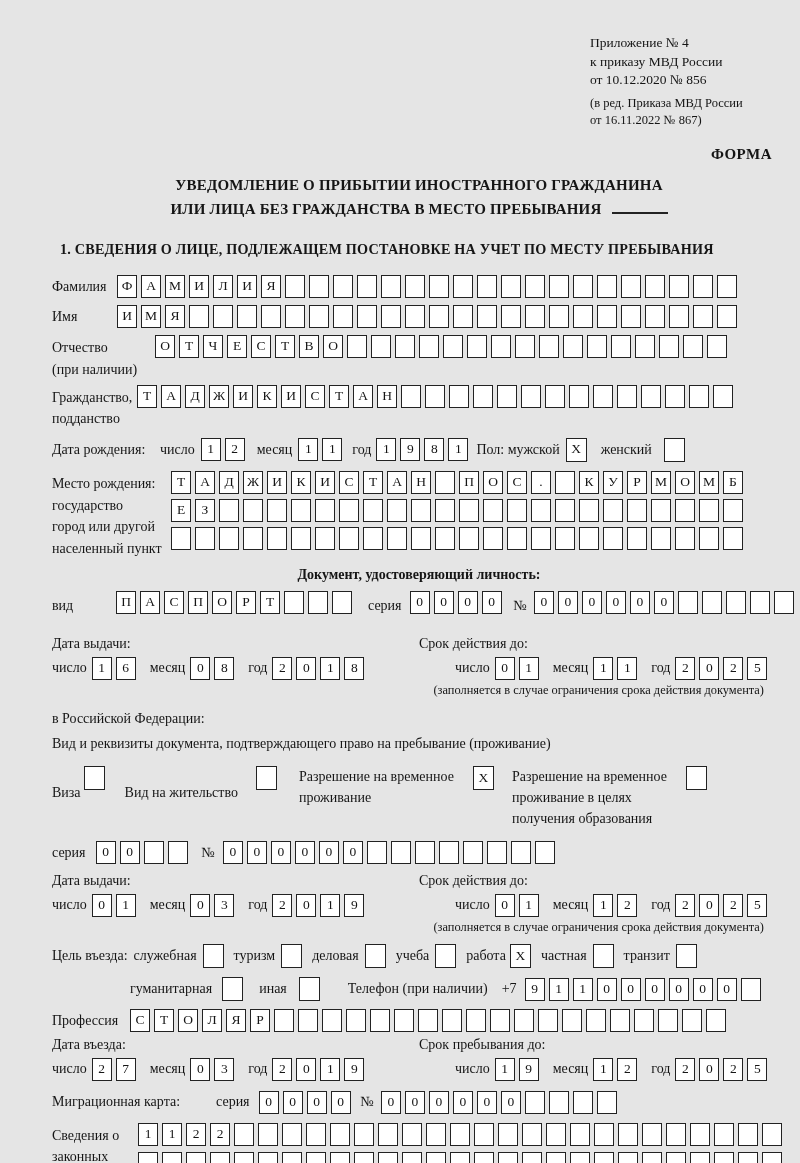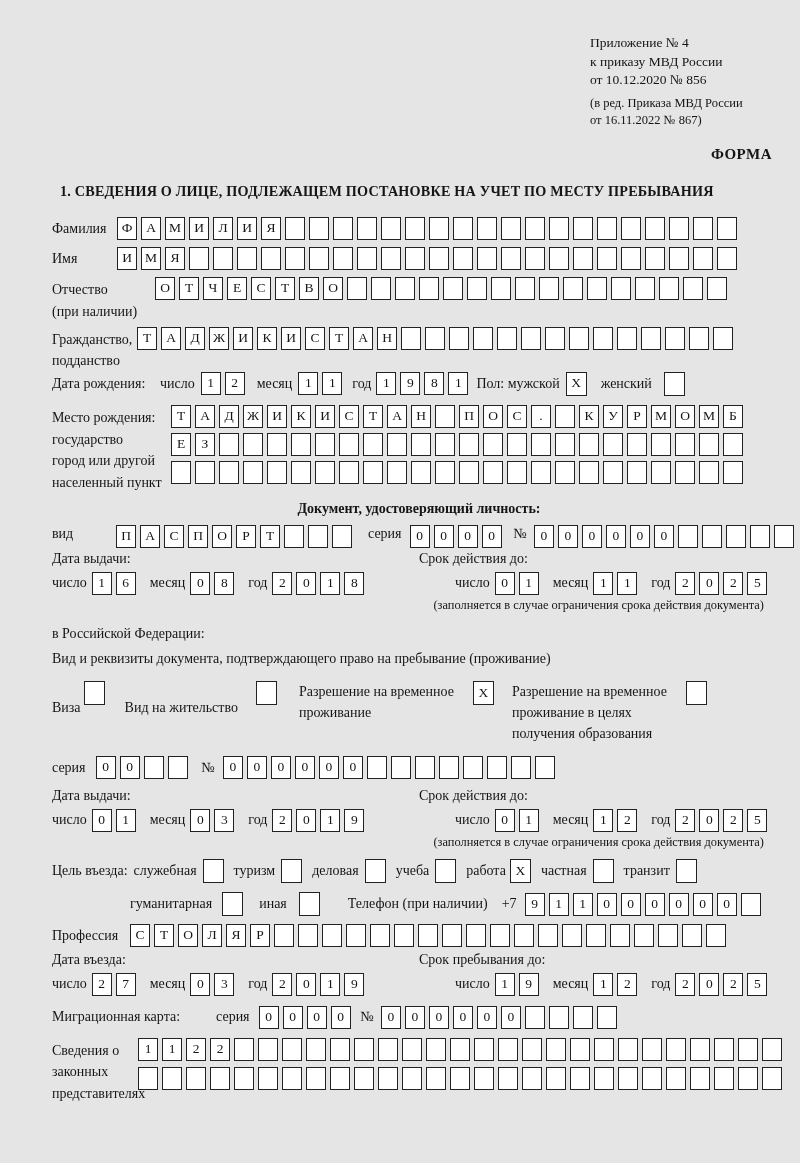--- a/index.html
+++ b/index.html
@@ -57,20 +57,24 @@
     <div>Приложение № 4</div>
     <div>к приказу МВД России</div>
     <div>от 10.12.2020 № 856</div>
     <div class="rev">
       <div>(в ред. Приказа МВД России</div>
       <div>от 16.11.2022 № 867)</div>
     </div>
   </div>
   <div class="forma">ФОРМА</div>
 
+  <div class="title">
+    <div>УВЕДОМЛЕНИЕ О ПРИБЫТИИ ИНОСТРАННОГО ГРАЖДАНИНА</div>
+    <div><span>ИЛИ ЛИЦА БЕЗ ГРАЖДАНСТВА В МЕСТО ПРЕБЫВАНИЯ</span><span class="u"></span></div>
+  </div>
 
   <div class="sec">1. СВЕДЕНИЯ О ЛИЦЕ, ПОДЛЕЖАЩЕМ ПОСТАНОВКЕ НА УЧЕТ ПО МЕСТУ ПРЕБЫВАНИЯ</div>
 
   <div class="row">
     <div class="lbl" style="width:65px">Фамилия</div>
     <div class="cells">
         <span class="cell">Ф</span>
         <span class="cell">А</span>
         <span class="cell">М</span>
         <span class="cell">И</span>
@@ -157,21 +161,21 @@
         <span class="cell"></span>
         <span class="cell"></span>
         <span class="cell"></span>
         <span class="cell"></span>
         <span class="cell"></span>
         <span class="cell"></span>
         <span class="cell"></span>
       </div>
   </div>
 
-  <div class="row" style="margin-bottom:0">
+  <div class="row" style="margin-bottom:8px">
     <div class="lblcol" style="width:85px">
       <div>Гражданство,</div>
       <div>подданство</div>
     </div>
     <div class="cells">
         <span class="cell">Т</span>
         <span class="cell">А</span>
         <span class="cell">Д</span>
         <span class="cell">Ж</span>
         <span class="cell">И</span>
@@ -307,21 +311,21 @@
           <span class="cell"></span>
           <span class="cell"></span>
           <span class="cell"></span>
           <span class="cell"></span>
         </div>
     </div>
   </div>
 
   <div class="dochead">Документ, удостоверяющий личность:</div>
 
-  <div class="row" style="align-items:flex-start;margin-bottom:2px">
+  <div class="row" style="align-items:flex-end;margin-bottom:21px">
     <div class="lbl" style="width:64px;padding-top:0">вид</div>
     <span class="cells" style="margin-right:12px">
         <span class="cell">П</span>
         <span class="cell">А</span>
         <span class="cell">С</span>
         <span class="cell">П</span>
         <span class="cell">О</span>
         <span class="cell">Р</span>
         <span class="cell">Т</span>
         <span class="cell"></span>

